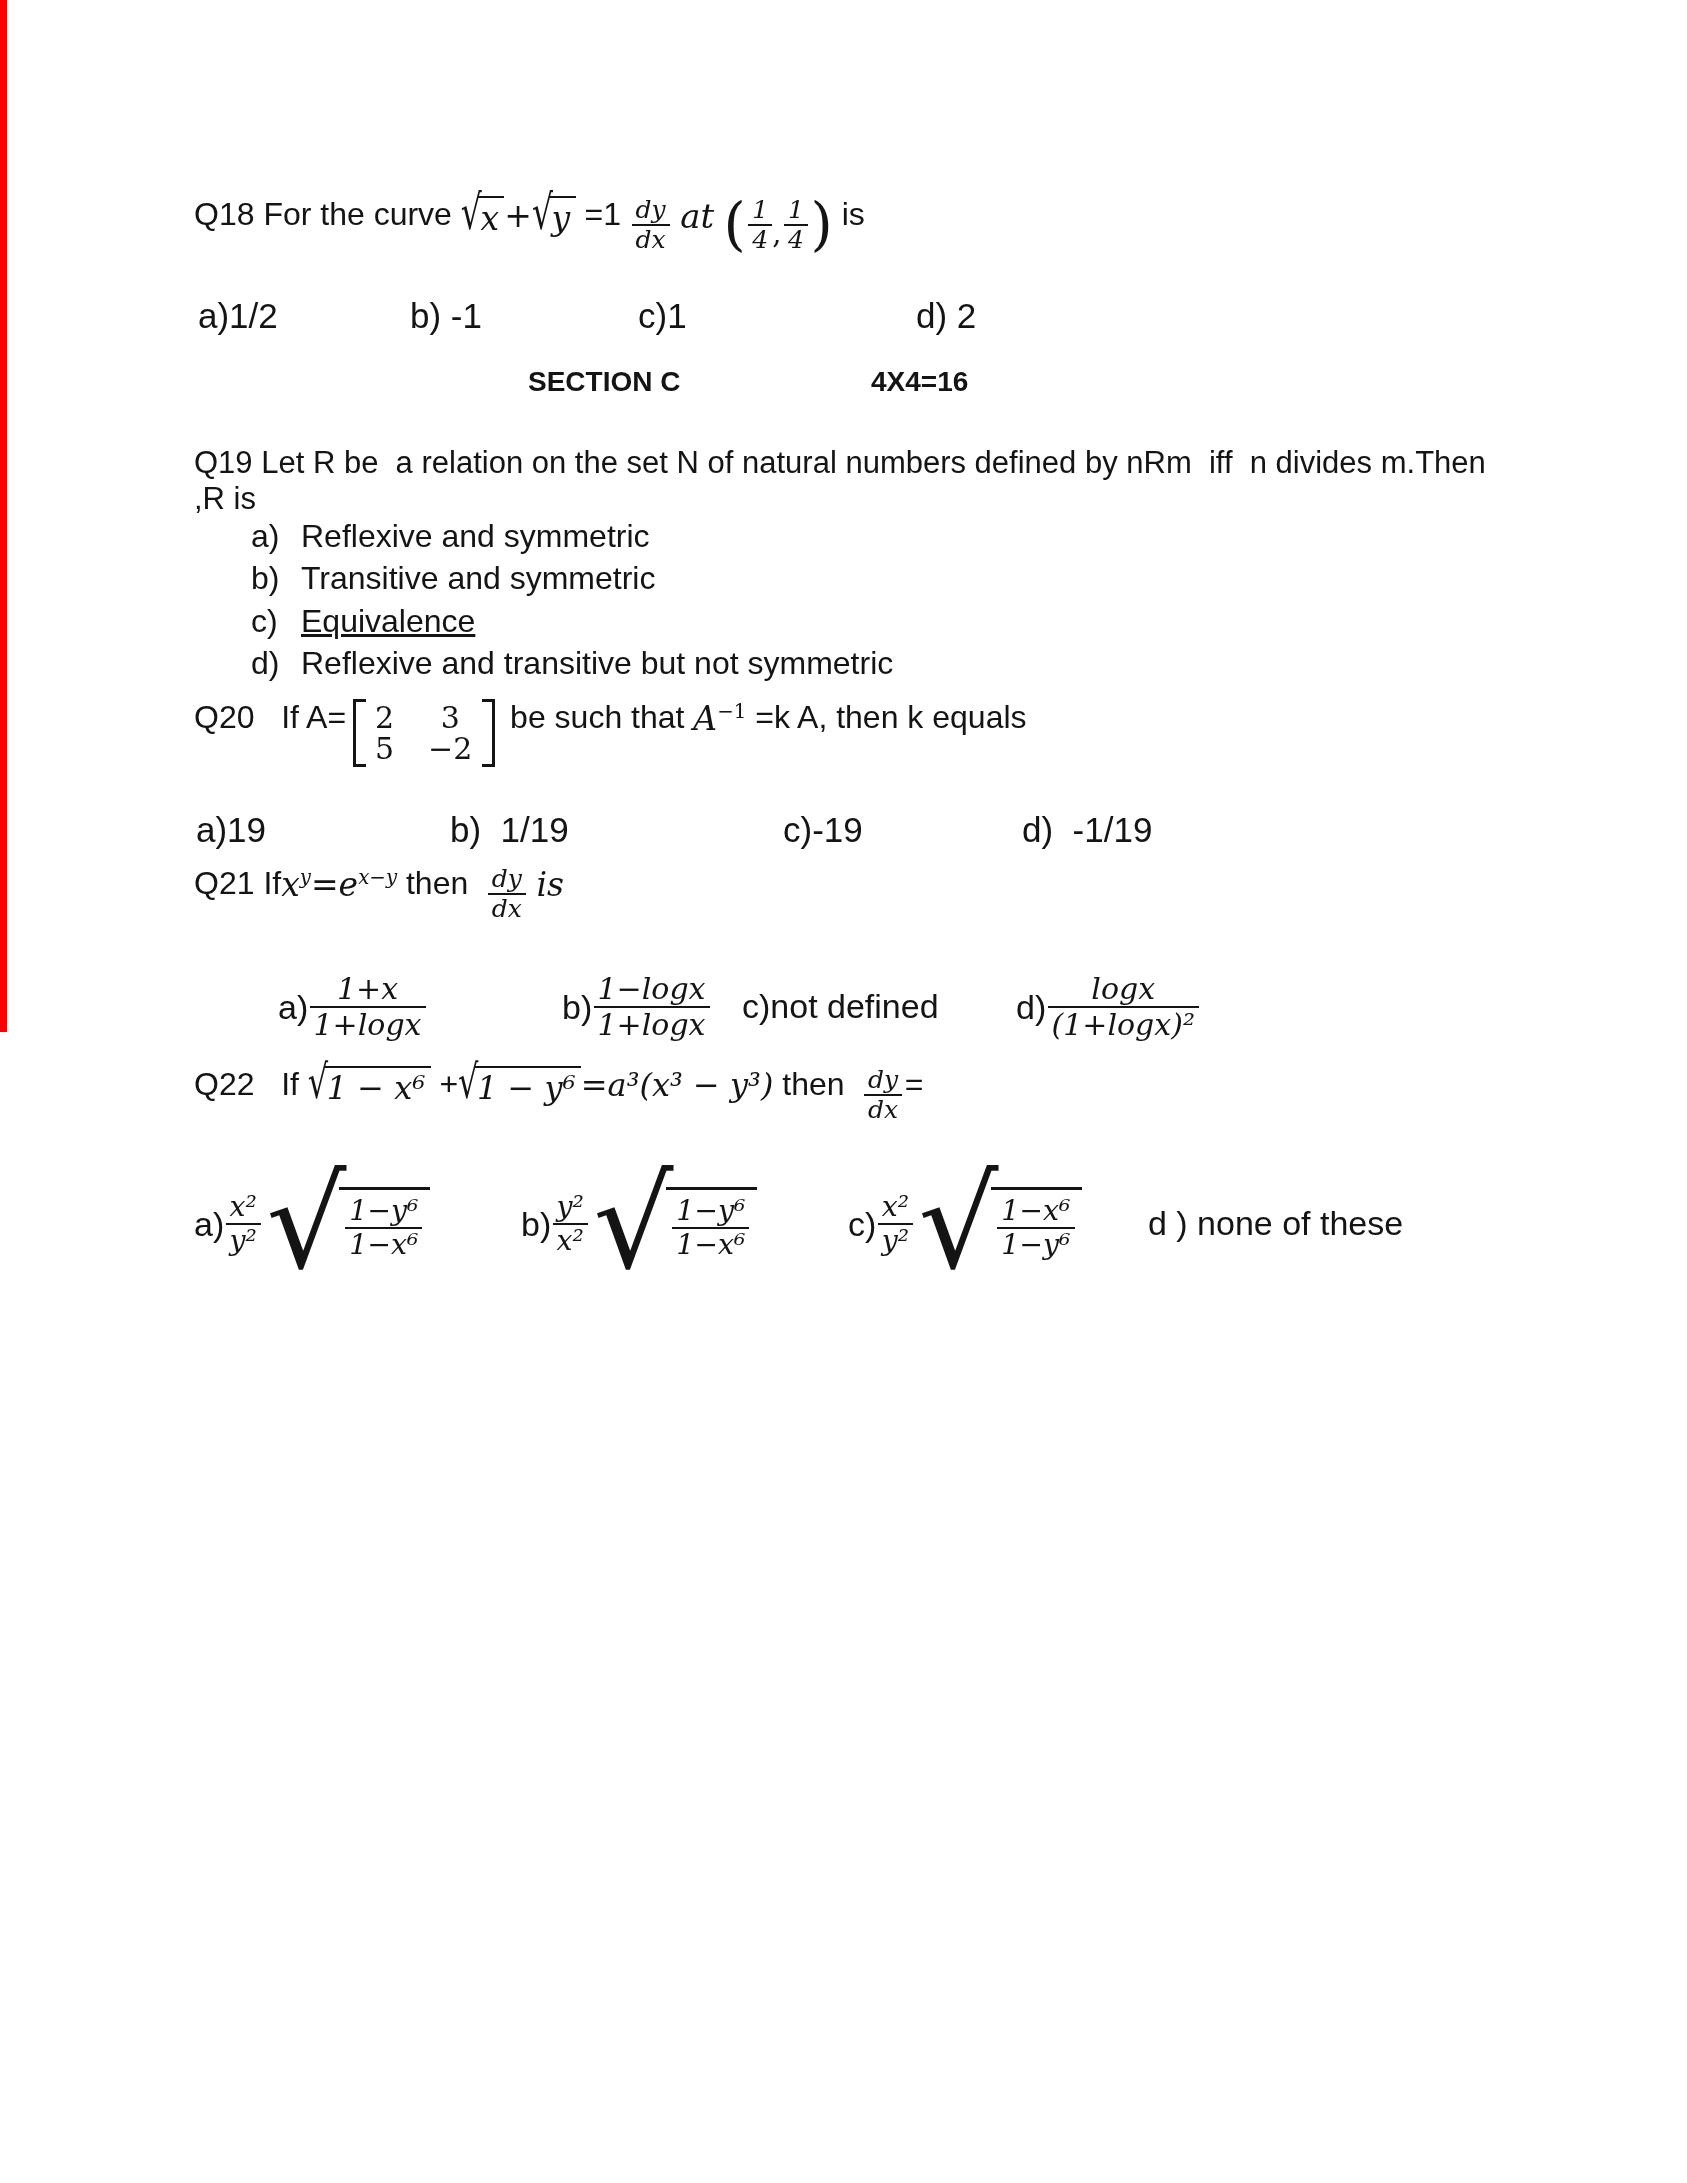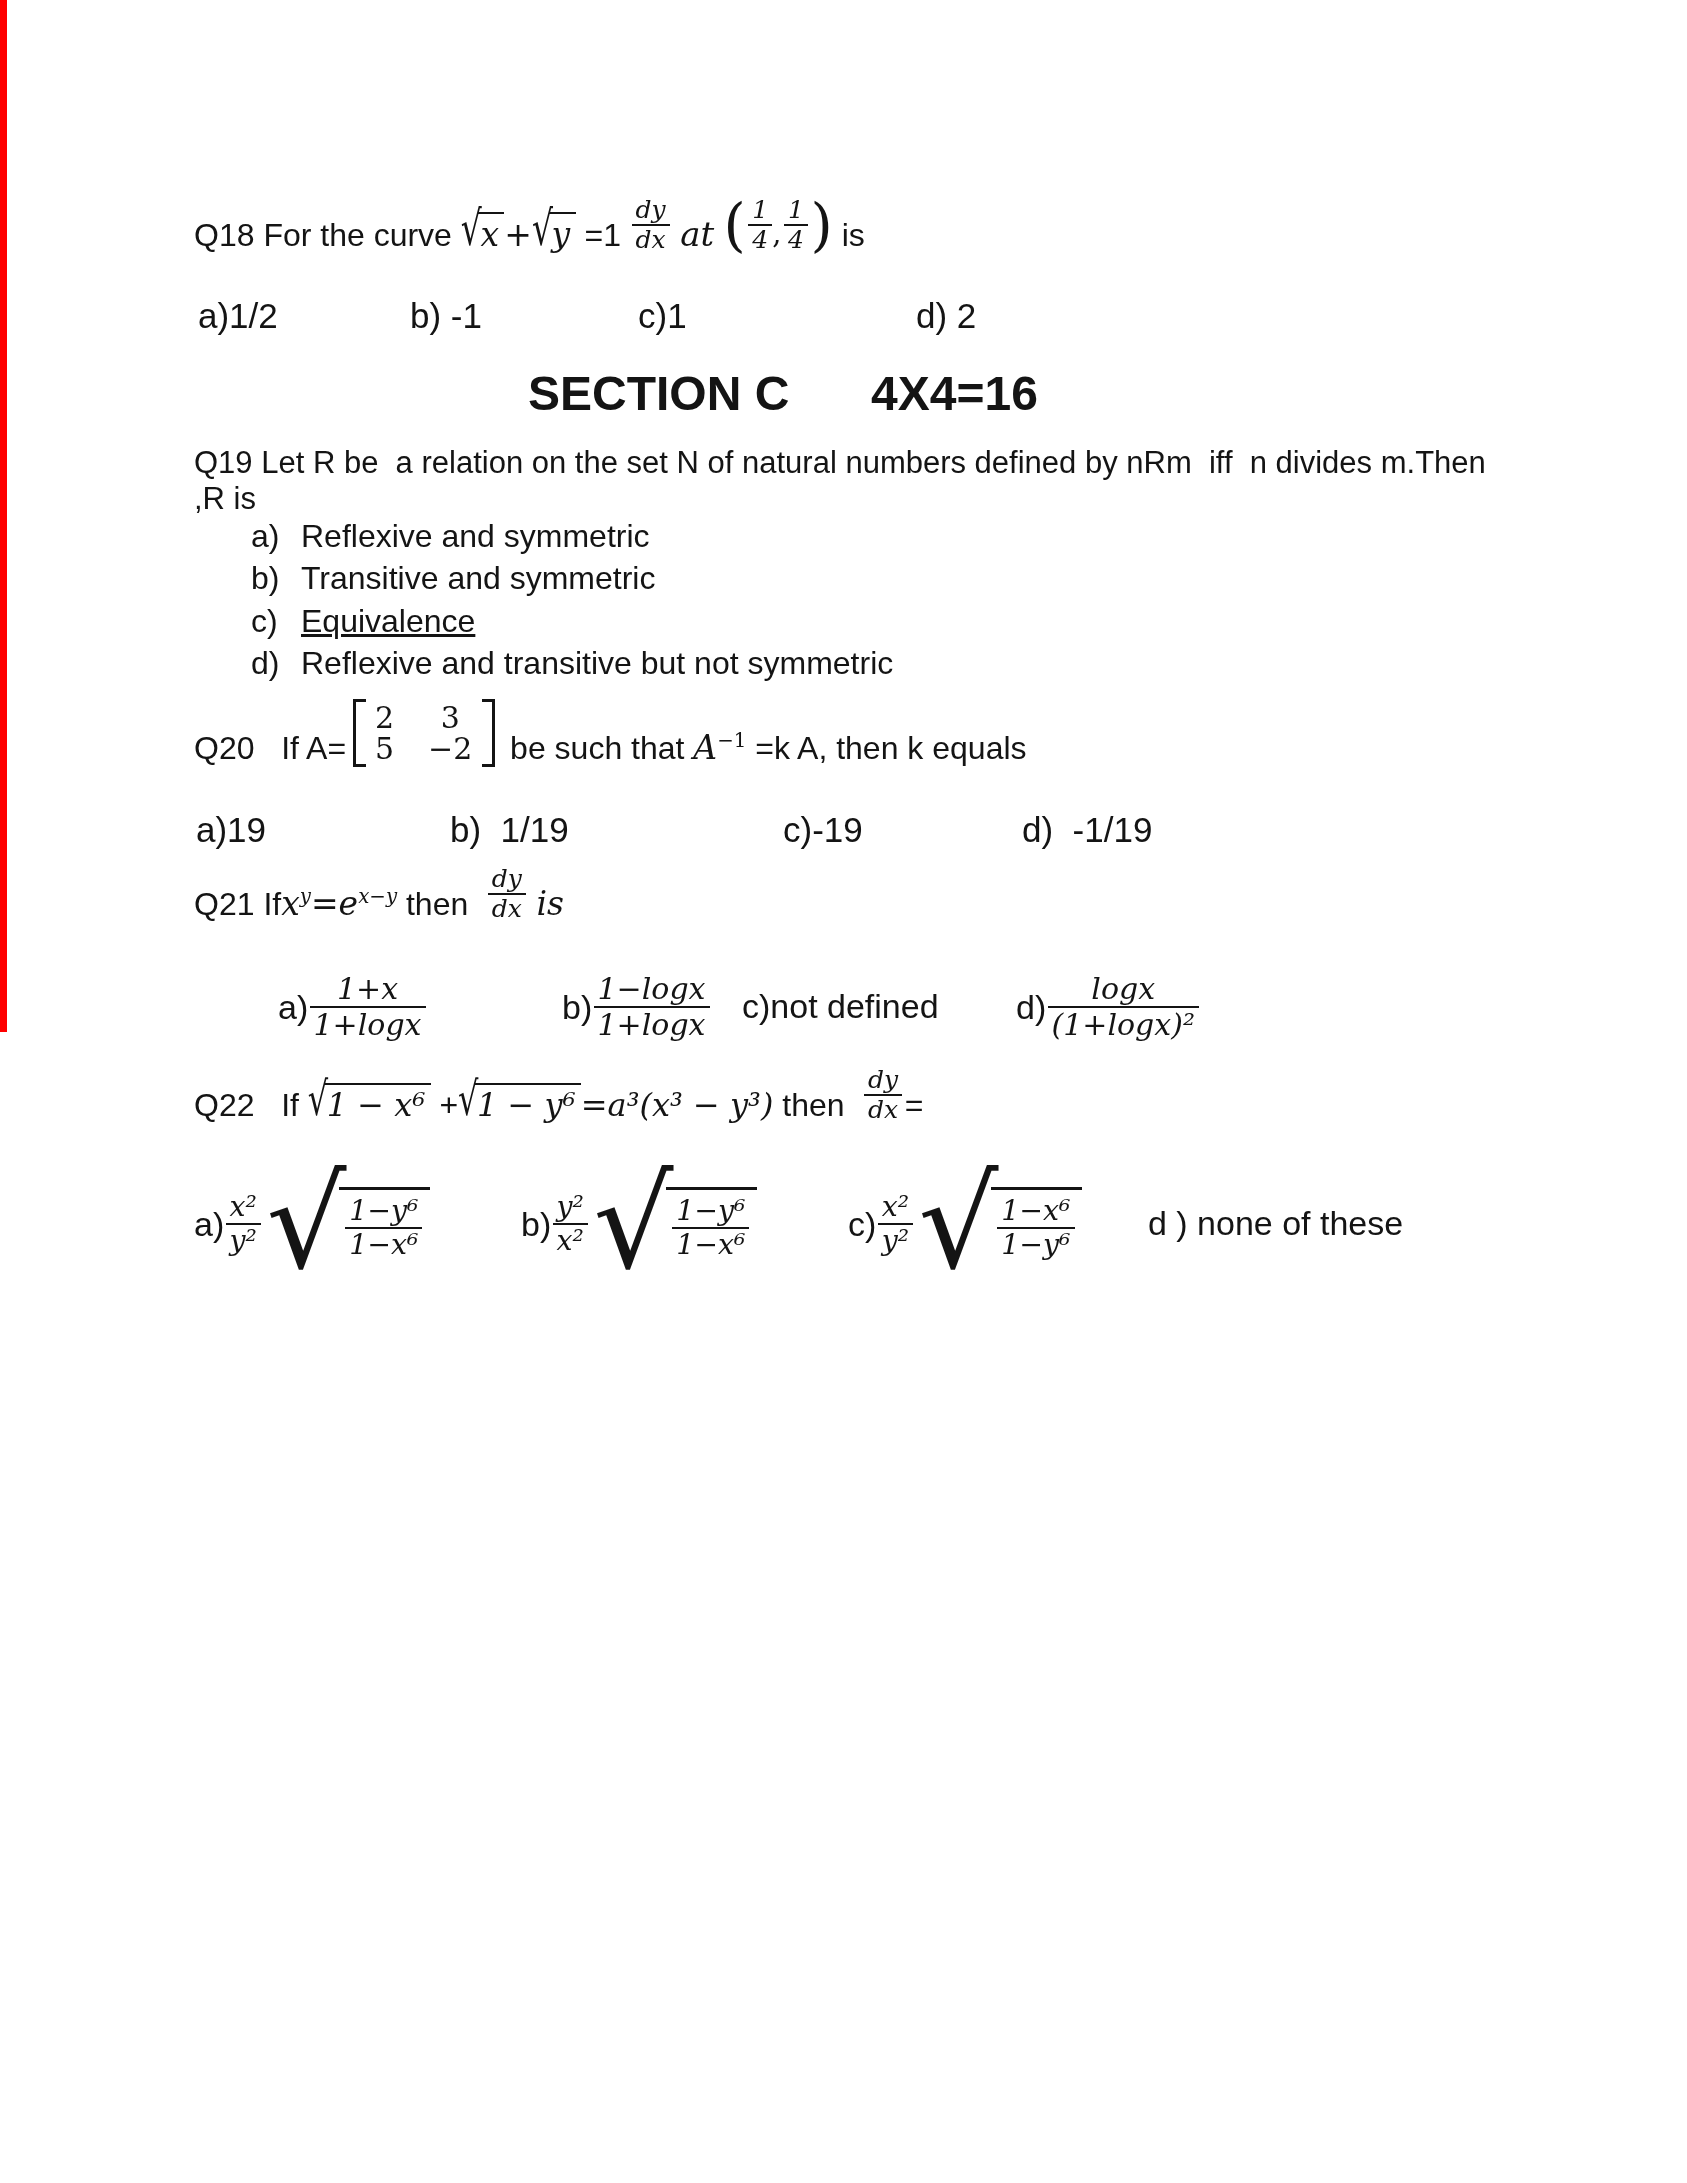--- a/index.html
+++ b/index.html
@@ -1,21 +1,21 @@
 <!DOCTYPE html>
 <html style="font-size:10.6px"><head>
 <meta charset="utf-8">
 <style>
   html,body{margin:0;padding:0;background:#ffffff;}
   .page{position:relative;width:1687px;height:2183px;background:#ffffff;color:#141414;overflow:hidden;}
   .redbar{position:absolute;left:0;top:0;width:6.6px;height:1032px;}
   .sans{font-family:"Liberation Sans",sans-serif;}
   .m{font-family:"DejaVu Serif",serif;font-style:italic;}
   .up{font-style:normal;}
-  .row{position:absolute;display:flex;align-items:flex-end;white-space:pre;}
+  .row{position:absolute;display:flex;align-items:flex-start;white-space:pre;}
   .stem{font-size:32px;}
   .opt{position:absolute;font-size:35px;white-space:pre;}
   .frac{display:inline-flex;flex-direction:column;align-items:center;text-align:center;line-height:1.12;}
   .frac .den{border-top:2.6px solid #141414;}
   .frac .num,.frac .den{padding:0 4px;}
   .deriv{font-size:25px;margin:0 10.6px;}
   .qtr{font-size:25px;margin:0 2.6px;}
   .sqrt{display:inline-flex;align-items:flex-end;}
   .sqrt .sign{font-style:normal;transform:scaleY(1.45);transform-origin:50% 85%;margin-right:-4px;}
   .sqrt .rad{border-top:2.6px solid #141414;padding:1.3px 5.3px 0 2.6px;}
@@ -24,21 +24,21 @@
   .bigsqrt .rad{border-top:3.3px solid #141414;padding:5.3px 6.6px 0;}
   sup{font-size:.6em;line-height:0;}
   .paren{font-style:normal;font-size:57px;line-height:1;font-weight:200;}
   .lowcomma{align-self:flex-end;margin:0 0 4px -2.6px;font-size:29px;}
   .matrix{display:inline-flex;align-items:stretch;margin:0 6.6px;}
   .mb{width:10px;}
   .mb.l{border:3.3px solid #141414;border-right:none;}
   .mb.r{border:3.3px solid #141414;border-left:none;}
   .mgrid{display:grid;grid-template-columns:auto auto;column-gap:34px;row-gap:0;padding:2.6px 9.3px;
          font-family:"DejaVu Serif",serif;font-size:30px;font-style:normal;line-height:1.05;justify-items:center;align-content:center;}
-  .secttl{position:absolute;font-family:"Liberation Sans",sans-serif;font-weight:700;font-size:48px;}
+  .secttl{position:absolute;font-family:"Liberation Sans",sans-serif;font-weight:700;font-size:28px;}
   .listmk{position:absolute;font-size:32px;}
   .q21grp,.q22grp{position:absolute;display:flex;align-items:center;}
   .q21grp{height:106px;}
   .q22grp{height:132px;}
   .optmk{font-family:"Liberation Sans",sans-serif;font-size:34px;margin-right:1.3px;}
   .f21{font-size:30px;}
   .f22{font-size:28.4px;margin-right:1.3px;}
 </style>
 </head>
 <body>

